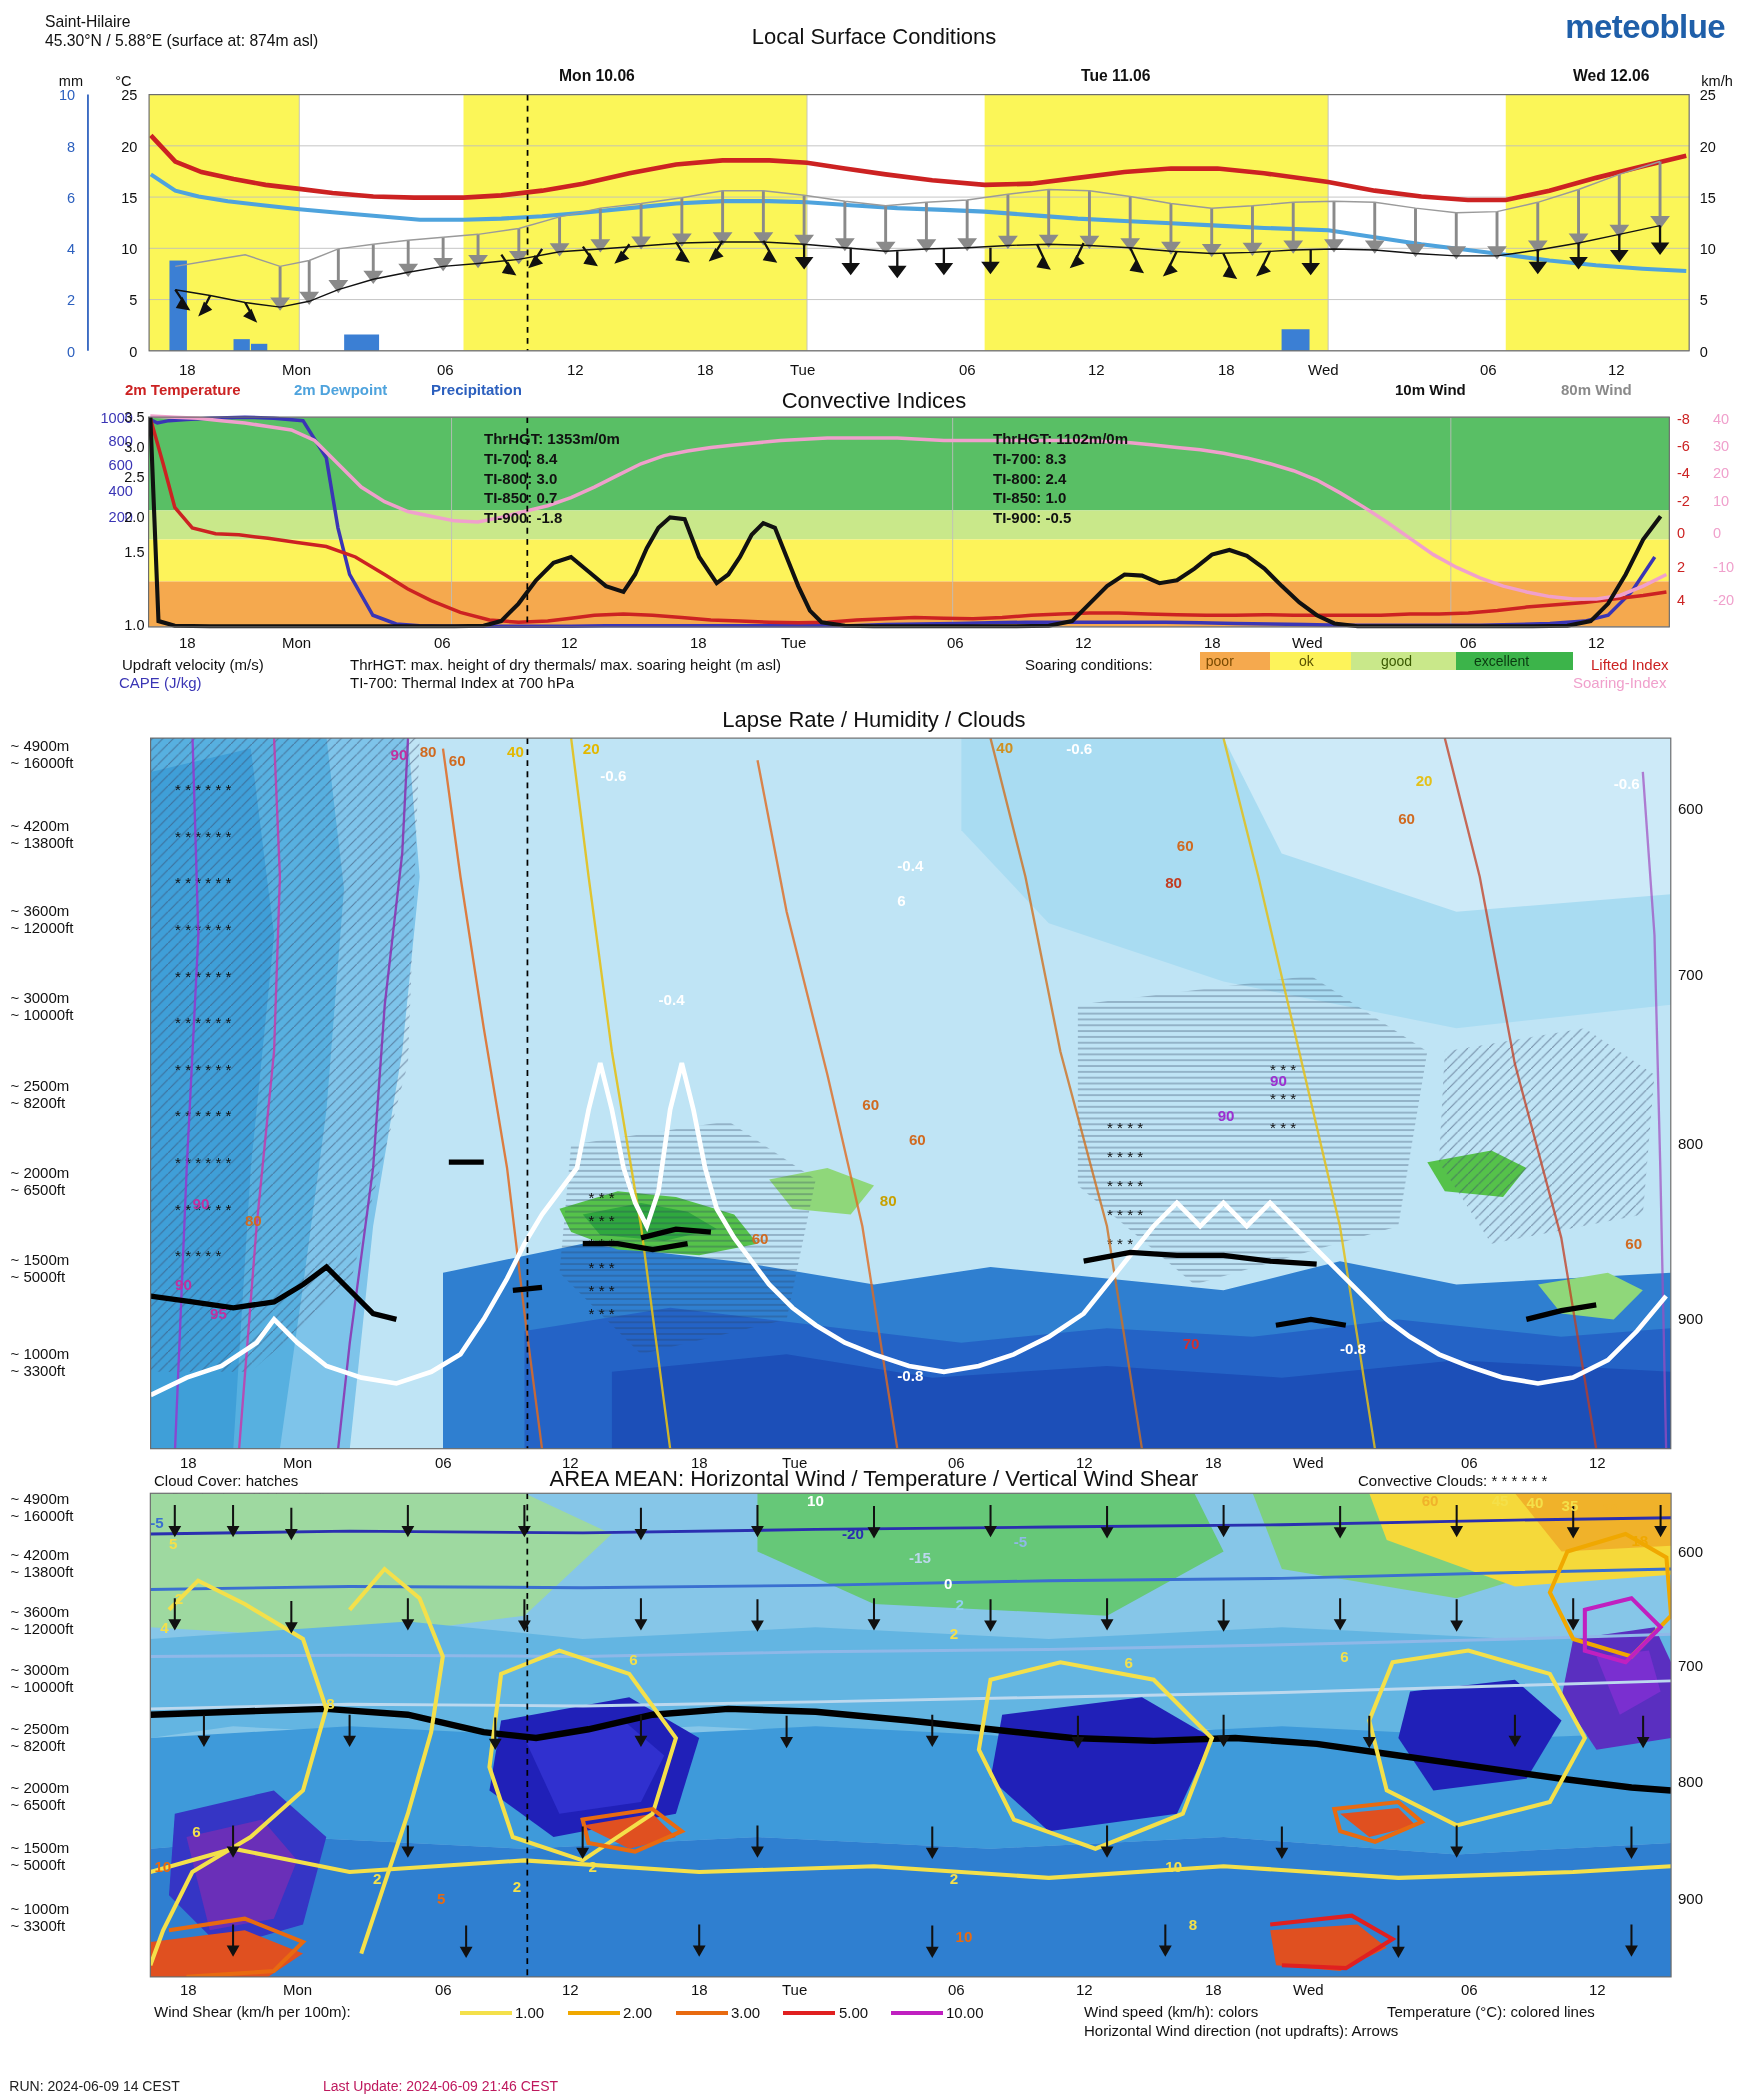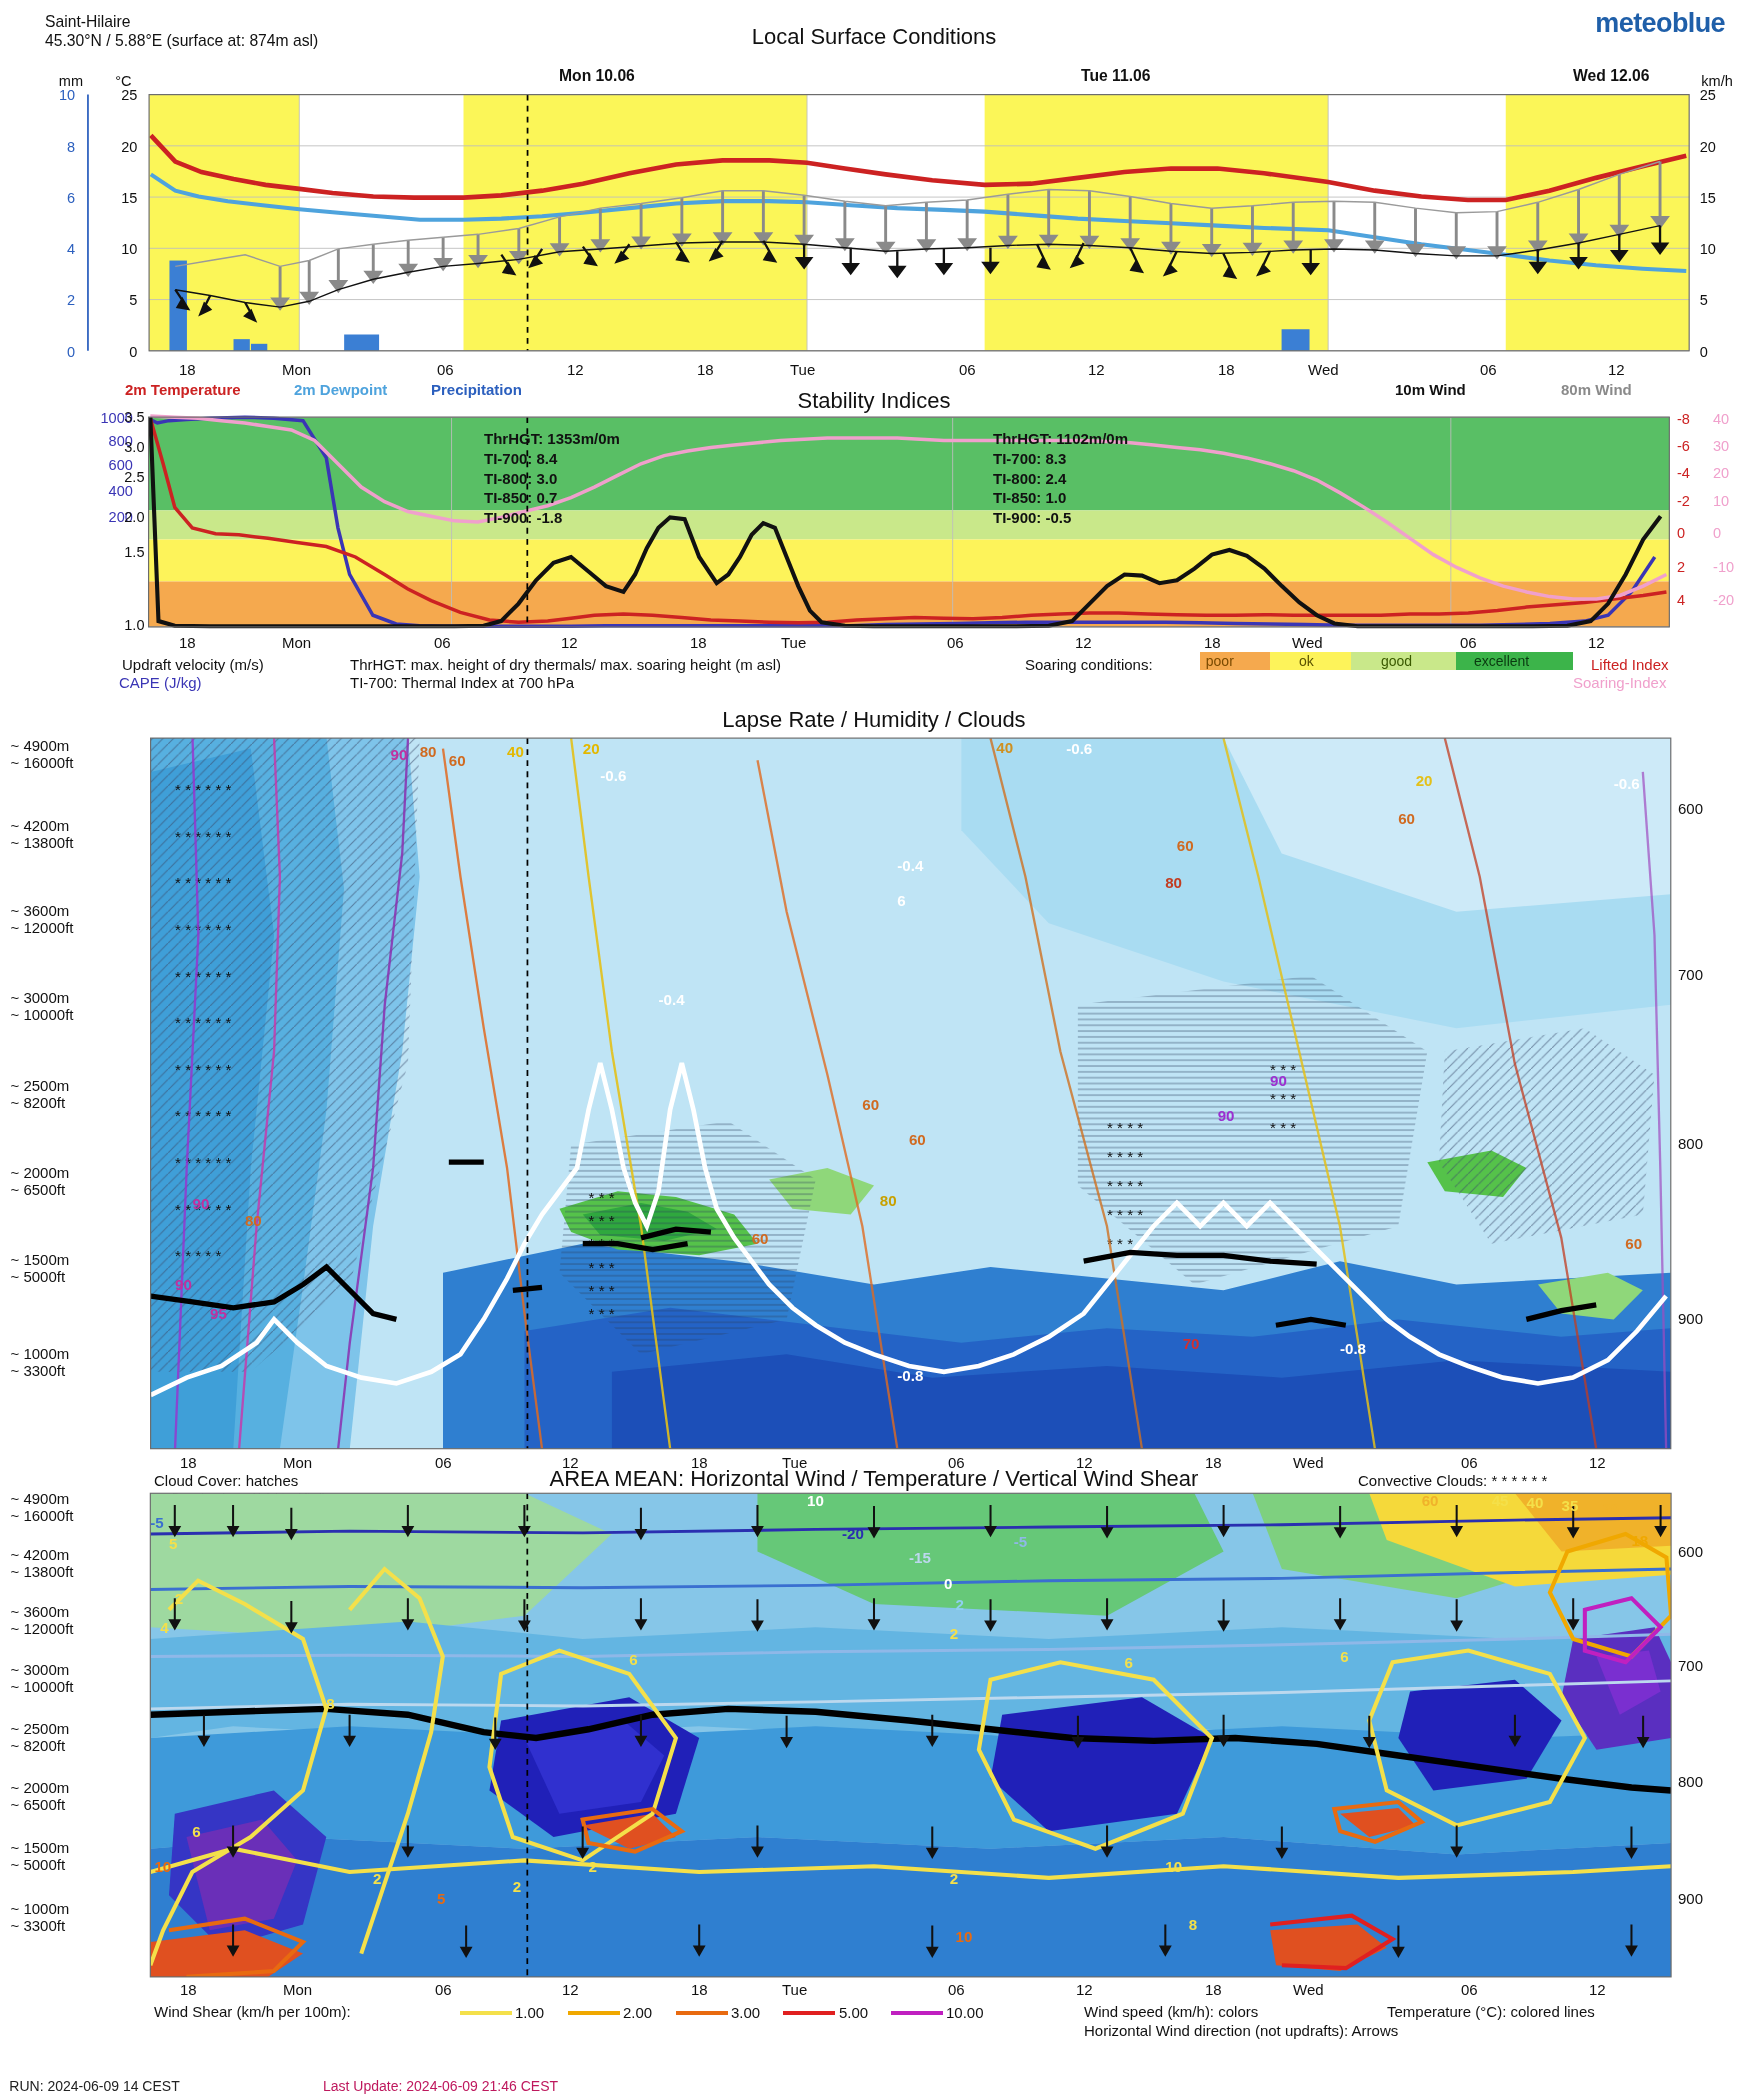--- a/index.html
+++ b/index.html
@@ -1,21 +1,21 @@
 <!DOCTYPE html>
 <html style="font-size:9.3px"><head>
 <meta charset="utf-8">
 <style>
   html,body{margin:0;padding:0;background:#ffffff;}
   body{width:1748px;height:2097px;font-family:"Liberation Sans",sans-serif;color:#111;position:relative;overflow:hidden;}
   .panel{position:absolute;}
   .ttl{font-size:22px;text-align:center;font-weight:400;color:#111;}
   .axl{font-size:25px;fill:#111;}
   .hdrloc{position:absolute;left:45px;top:11.7px;font-size:15.7px;line-height:1.25;color:#111;}
-  .brand{position:absolute;right:23px;top:8.2px;font-size:27px;color:#1f5fa9;font-weight:700;letter-spacing:-0.6px;}
+  .brand{position:absolute;right:23px;top:8.2px;font-size:33px;color:#1f5fa9;font-weight:700;letter-spacing:-0.6px;}
   svg{display:block;}
   .gridline{stroke:#bdbdbd;stroke-width:1.5;}
   .frame{fill:none;stroke:#6b6b6b;stroke-width:2;}
   .nowline{stroke:#000;stroke-width:3;stroke-dasharray:10 9;}
   .footer{position:absolute;left:9.3px;bottom:3.5px;font-size:14px;color:#222;}
   .footer2{position:absolute;left:323px;bottom:3.5px;font-size:14px;color:#be185d;}
 </style>
 </head>
 <body>
 
@@ -200,21 +200,21 @@
   </div>
 
   <div style="position:absolute;left:125px;top:365px;font-size:15px;color:#cc2222;font-weight:700;">2m Temperature</div>
   <div style="position:absolute;left:294px;top:365px;font-size:15px;color:#4ea3dd;font-weight:700;">2m Dewpoint</div>
   <div style="position:absolute;left:431px;top:365px;font-size:15px;color:#2b5fbe;font-weight:700;">Precipitation</div>
   <div style="position:absolute;left:1395px;top:365px;font-size:15px;color:#111;font-weight:700;">10m Wind</div>
   <div style="position:absolute;left:1561px;top:365px;font-size:15px;color:#8a8a8a;font-weight:700;">80m Wind</div>
 </div>
 
 <div class="panel" style="left:0;top:382px;width:1748px;height:320px;">
-  <div class="ttl" style="position:absolute;left:0;top:5.8px;width:1748px;">Stability Indices</div>
+  <div class="ttl" style="position:absolute;left:0;top:5.8px;width:1748px;">Convective Indices</div>
   <svg width="1748" height="315" viewBox="0 0 3000 540">
 
     <rect x="255" y="60" width="2610" height="360" fill="#ffffff"></rect>
 
     <rect x="255" y="60" width="2610" height="160" fill="#3cb44a" opacity="0.85"></rect>
     <rect x="255" y="220" width="2610" height="50" fill="#c9e88a"></rect>
     <rect x="255" y="270" width="2610" height="72" fill="#fdf35a"></rect>
     <rect x="255" y="342" width="2610" height="78" fill="#f5a94e"></rect>
 
     <g class="gridline">

